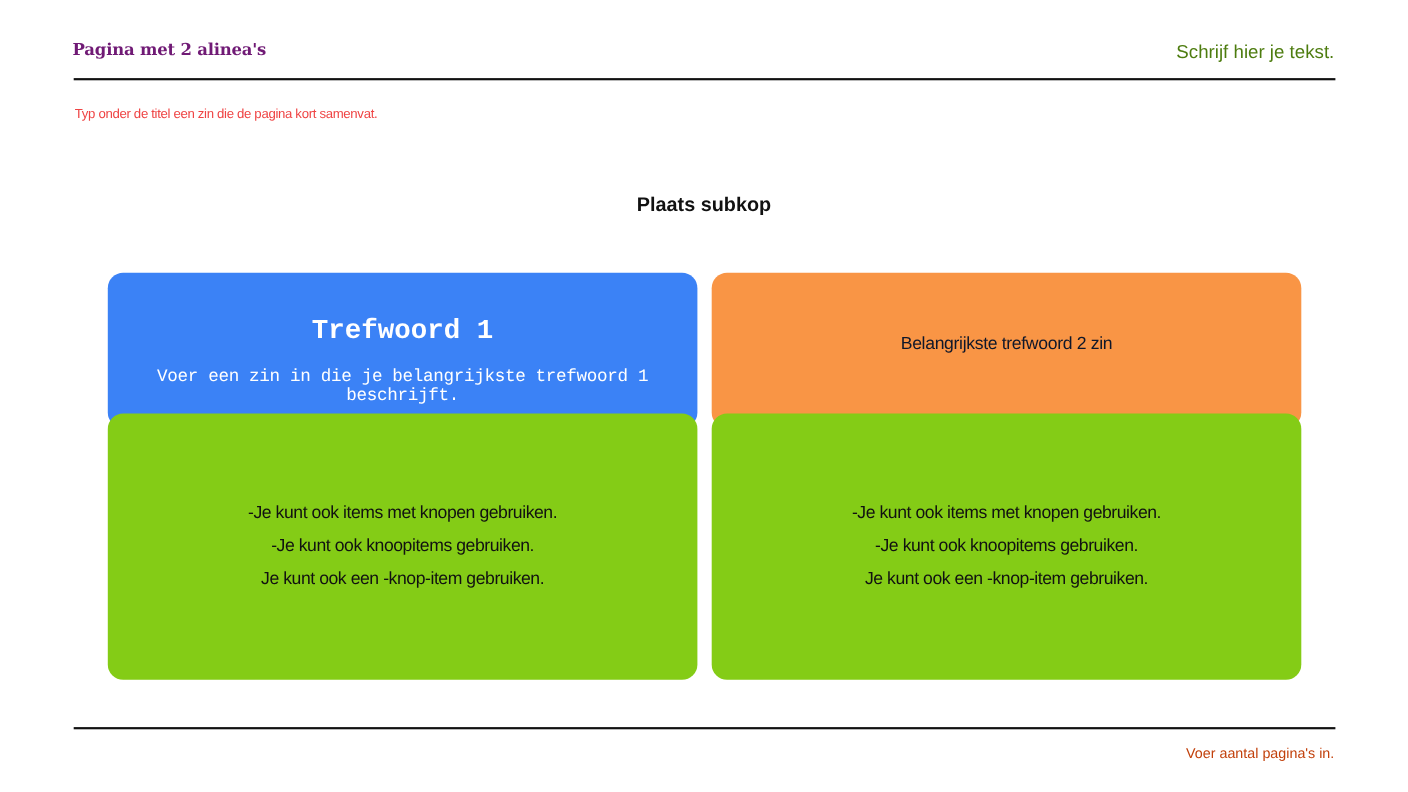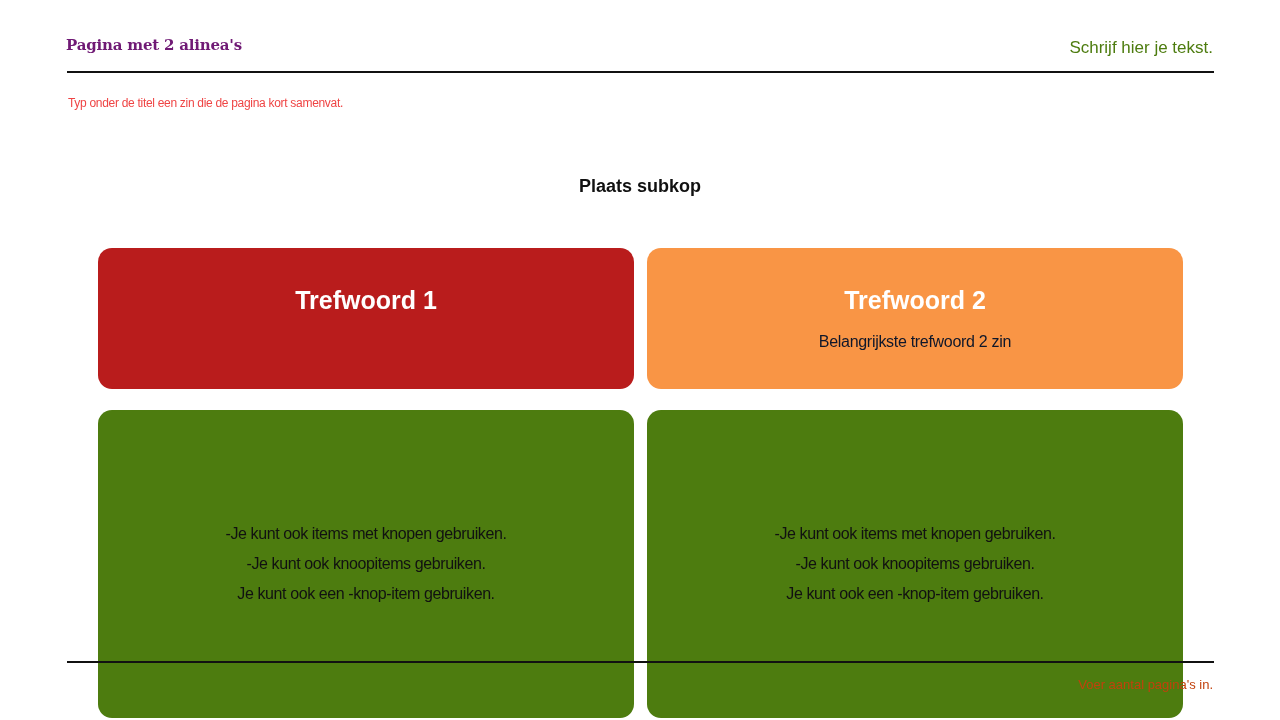--- a/index.html
+++ b/index.html
@@ -30,46 +30,46 @@
     }
     .card {
       position: absolute; border-radius: 14px; text-align: center; box-sizing: border-box;
     }
     .card-head { height: 141px; top: 248px; width: 536px; padding-top: 38px; }
     .card-head.c1 { left: 98px; }
     .card-head.c2 { left: 647px; }
     .card-title { font-weight: bold; font-size: 25px; color: #fff; }
     .card-desc { font-size: 16px; margin-top: 18px; letter-spacing: -0.3px; }
     .card-body {
-      top: 410px; height: 308px; width: 536px; background: #4d7c0f;
+      top: 376px; height: 242px; width: 536px; background: #84cc16;
       display: flex; flex-direction: column; justify-content: center; align-items: center;
     }
     .card-body.c1 { left: 98px; }
     .card-body.c2 { left: 647px; }
     .card-body .line { font-size: 16px; color: #111; line-height: 30px; letter-spacing: -0.4px; }
     .footer-note {
       position: absolute; right: 67px; top: 677px; font-size: 13px; color: #c2410c;
     }
   </style>
 </head>
 <body>
 
 <div class="page-title">Pagina met 2 alinea's</div>
 <div class="header-note">Schrijf hier je tekst.</div>
 <div class="rule top"></div>
 
 <div class="summary">Typ onder de titel een zin die de pagina kort samenvat.</div>
 
 <div class="subheading">Plaats subkop</div>
 
-<div class="card card-head c1" style="background:#b91c1c;">
+<div class="card card-head c1" style="background:#3b82f6;font-family:Liberation Mono, monospace;">
   <div class="card-title">Trefwoord 1</div>
+  <div class="card-desc" style="color:#ffffff;">Voer een zin in die je belangrijkste trefwoord 1 beschrijft.</div>
 </div>
 <div class="card card-head c2" style="background:#f99545;">
-  <div class="card-title">Trefwoord 2</div>
   <div class="card-desc" style="color:#0f172a;">Belangrijkste trefwoord 2 zin</div>
 </div>
 
 <div class="card card-body c1">
   <div class="line">-Je kunt ook items met knopen gebruiken.</div>
   <div class="line">-Je kunt ook knoopitems gebruiken.</div>
   <div class="line">Je kunt ook een -knop-item gebruiken.</div>
 </div>
 <div class="card card-body c2">
   <div class="line">-Je kunt ook items met knopen gebruiken.</div>

